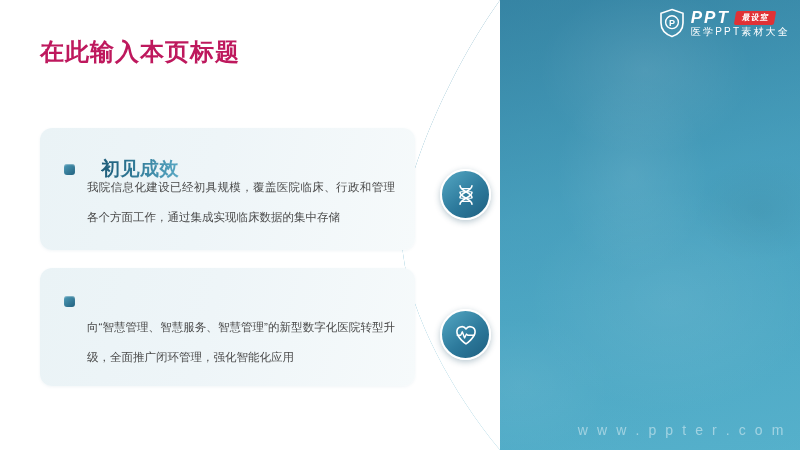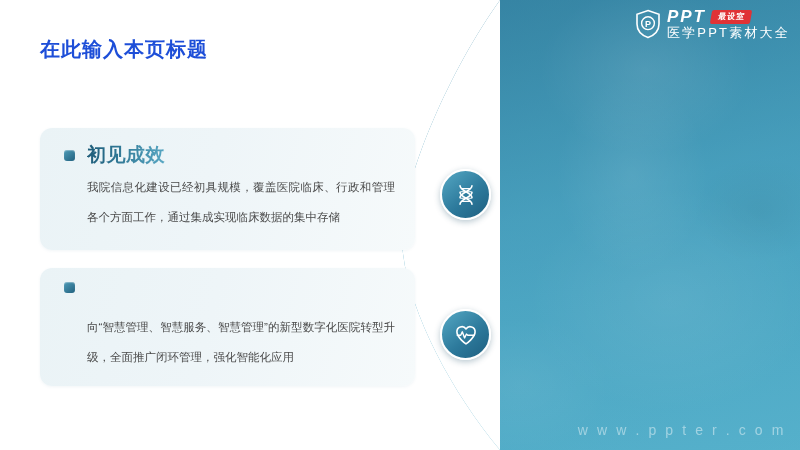--- a/index.html
+++ b/index.html
@@ -36,37 +36,37 @@
   }
 
   
   .curve-mask{
     position:absolute;top:0;left:380px;width:120px;height:450px;
   }
 
   
   .page-title{
     position:absolute;left:40px;top:36px;
-    font-size:20px;font-weight:bold;color:#1d4ed8;
+    font-size:24px;font-weight:bold;color:#be185d;
     letter-spacing:1px;white-space:nowrap;
   }
 
   
   .card{
     position:absolute;left:40px;width:375px;
     border-radius:12px;
     background:linear-gradient(105deg,#eaf3f6 0%,#eef5f8 45%,#f6fafb 100%);
     box-shadow:0 1px 3px rgba(80,130,150,.08);
   }
   #card-0{top:128px;height:122px;}
   #card-1{top:268px;height:118px;}
 
   .card-head{
-    position:absolute;left:24px;top:14px;
-    display:flex;align-items:center;gap:12px;
+    position:absolute;left:24px;top:28px;
+    display:flex;align-items:center;gap:26px;
   }
   .bullet{
     width:11px;height:11px;border-radius:3px;
     background:linear-gradient(140deg,#4f9cb8,#21617f);
     box-shadow:inset 0 1px 1px rgba(255,255,255,.35);
     flex:none;
   }
   .card-title{
     font-size:19px;font-weight:bold;letter-spacing:.5px;
     background:linear-gradient(95deg,#1d5b78 0%,#2f7794 40%,#59a8c4 100%);
@@ -104,21 +104,21 @@
     font-size:17px;font-weight:bold;font-style:italic;color:#ffffff;
     letter-spacing:2px;line-height:1;
   }
   .logo-badge{
     background:#e03236;color:#ffffff;
     font-size:8px;font-weight:bold;line-height:1;
     padding:3px 6px 3px 7px;border-radius:2px;
     transform:skewX(-10deg);letter-spacing:1px;
   }
   .logo-sub{
-    font-size:13px;color:#ffffff;letter-spacing:2.2px;
+    font-size:10px;color:#ffffff;letter-spacing:2.2px;
     line-height:1;text-align:center;
   }
 
   
   .watermark{
     position:absolute;right:14px;bottom:12px;
     font-size:14px;letter-spacing:2.6px;
     color:rgba(255,255,255,.45);
   }
 </style>

